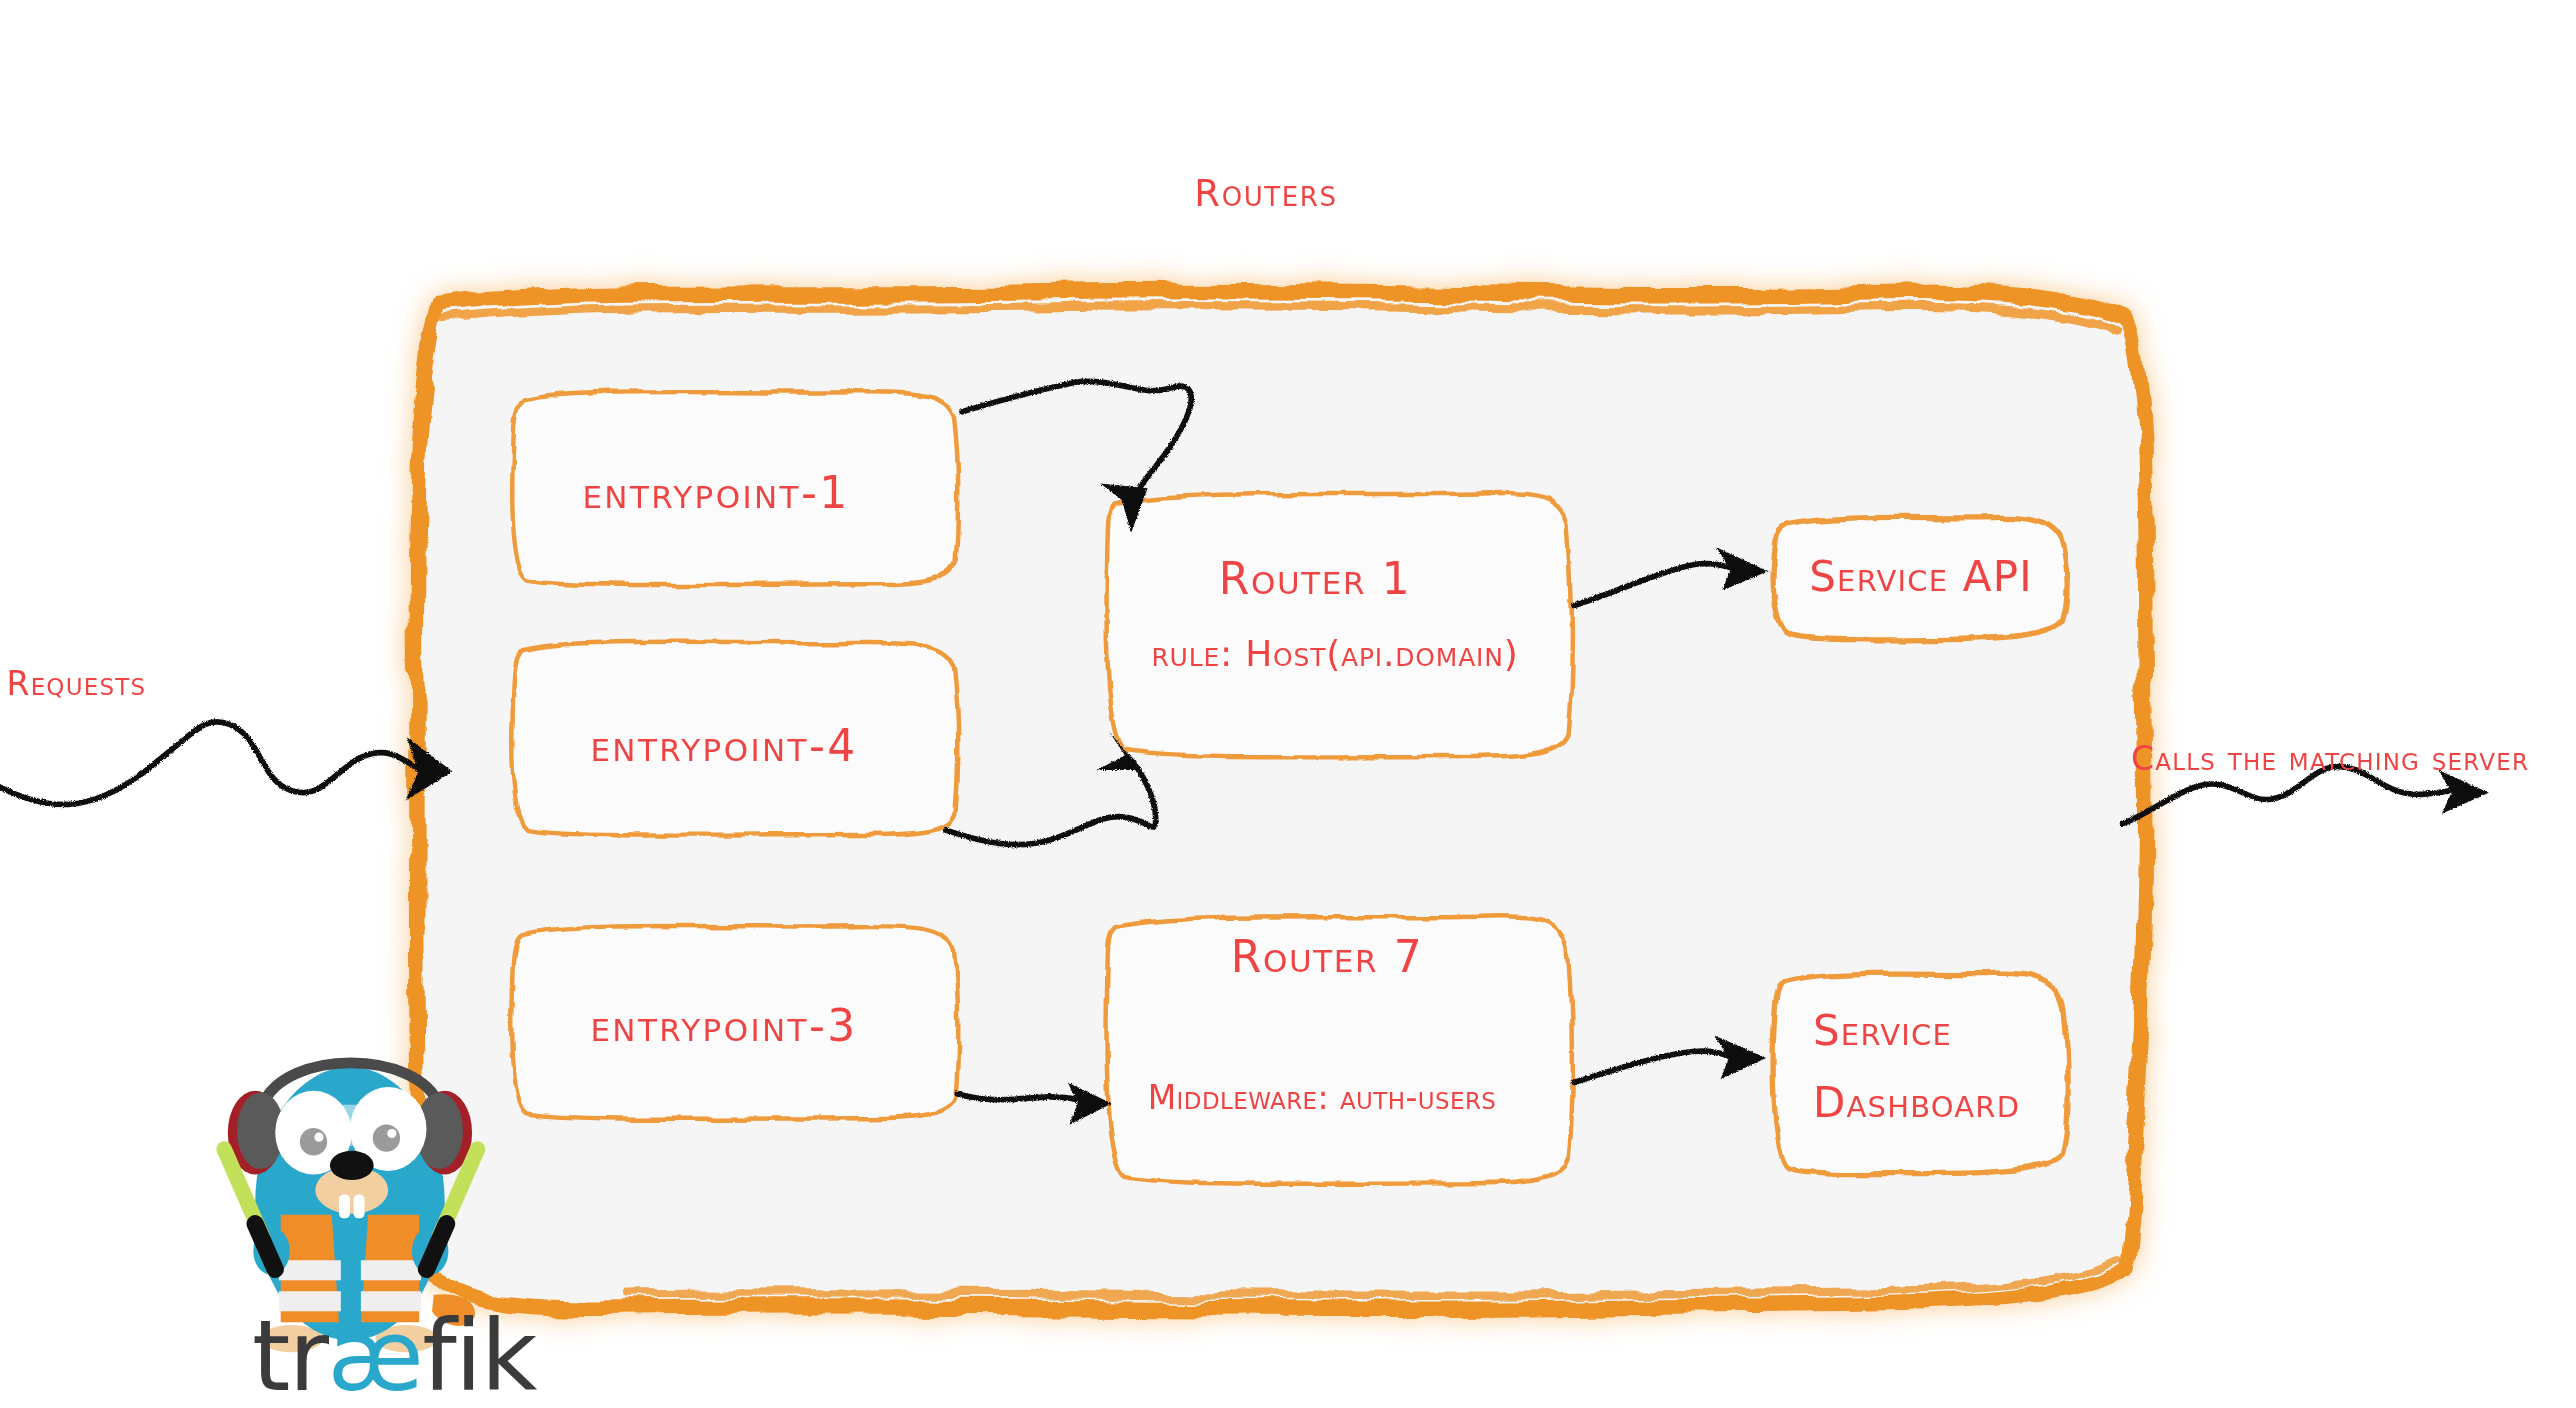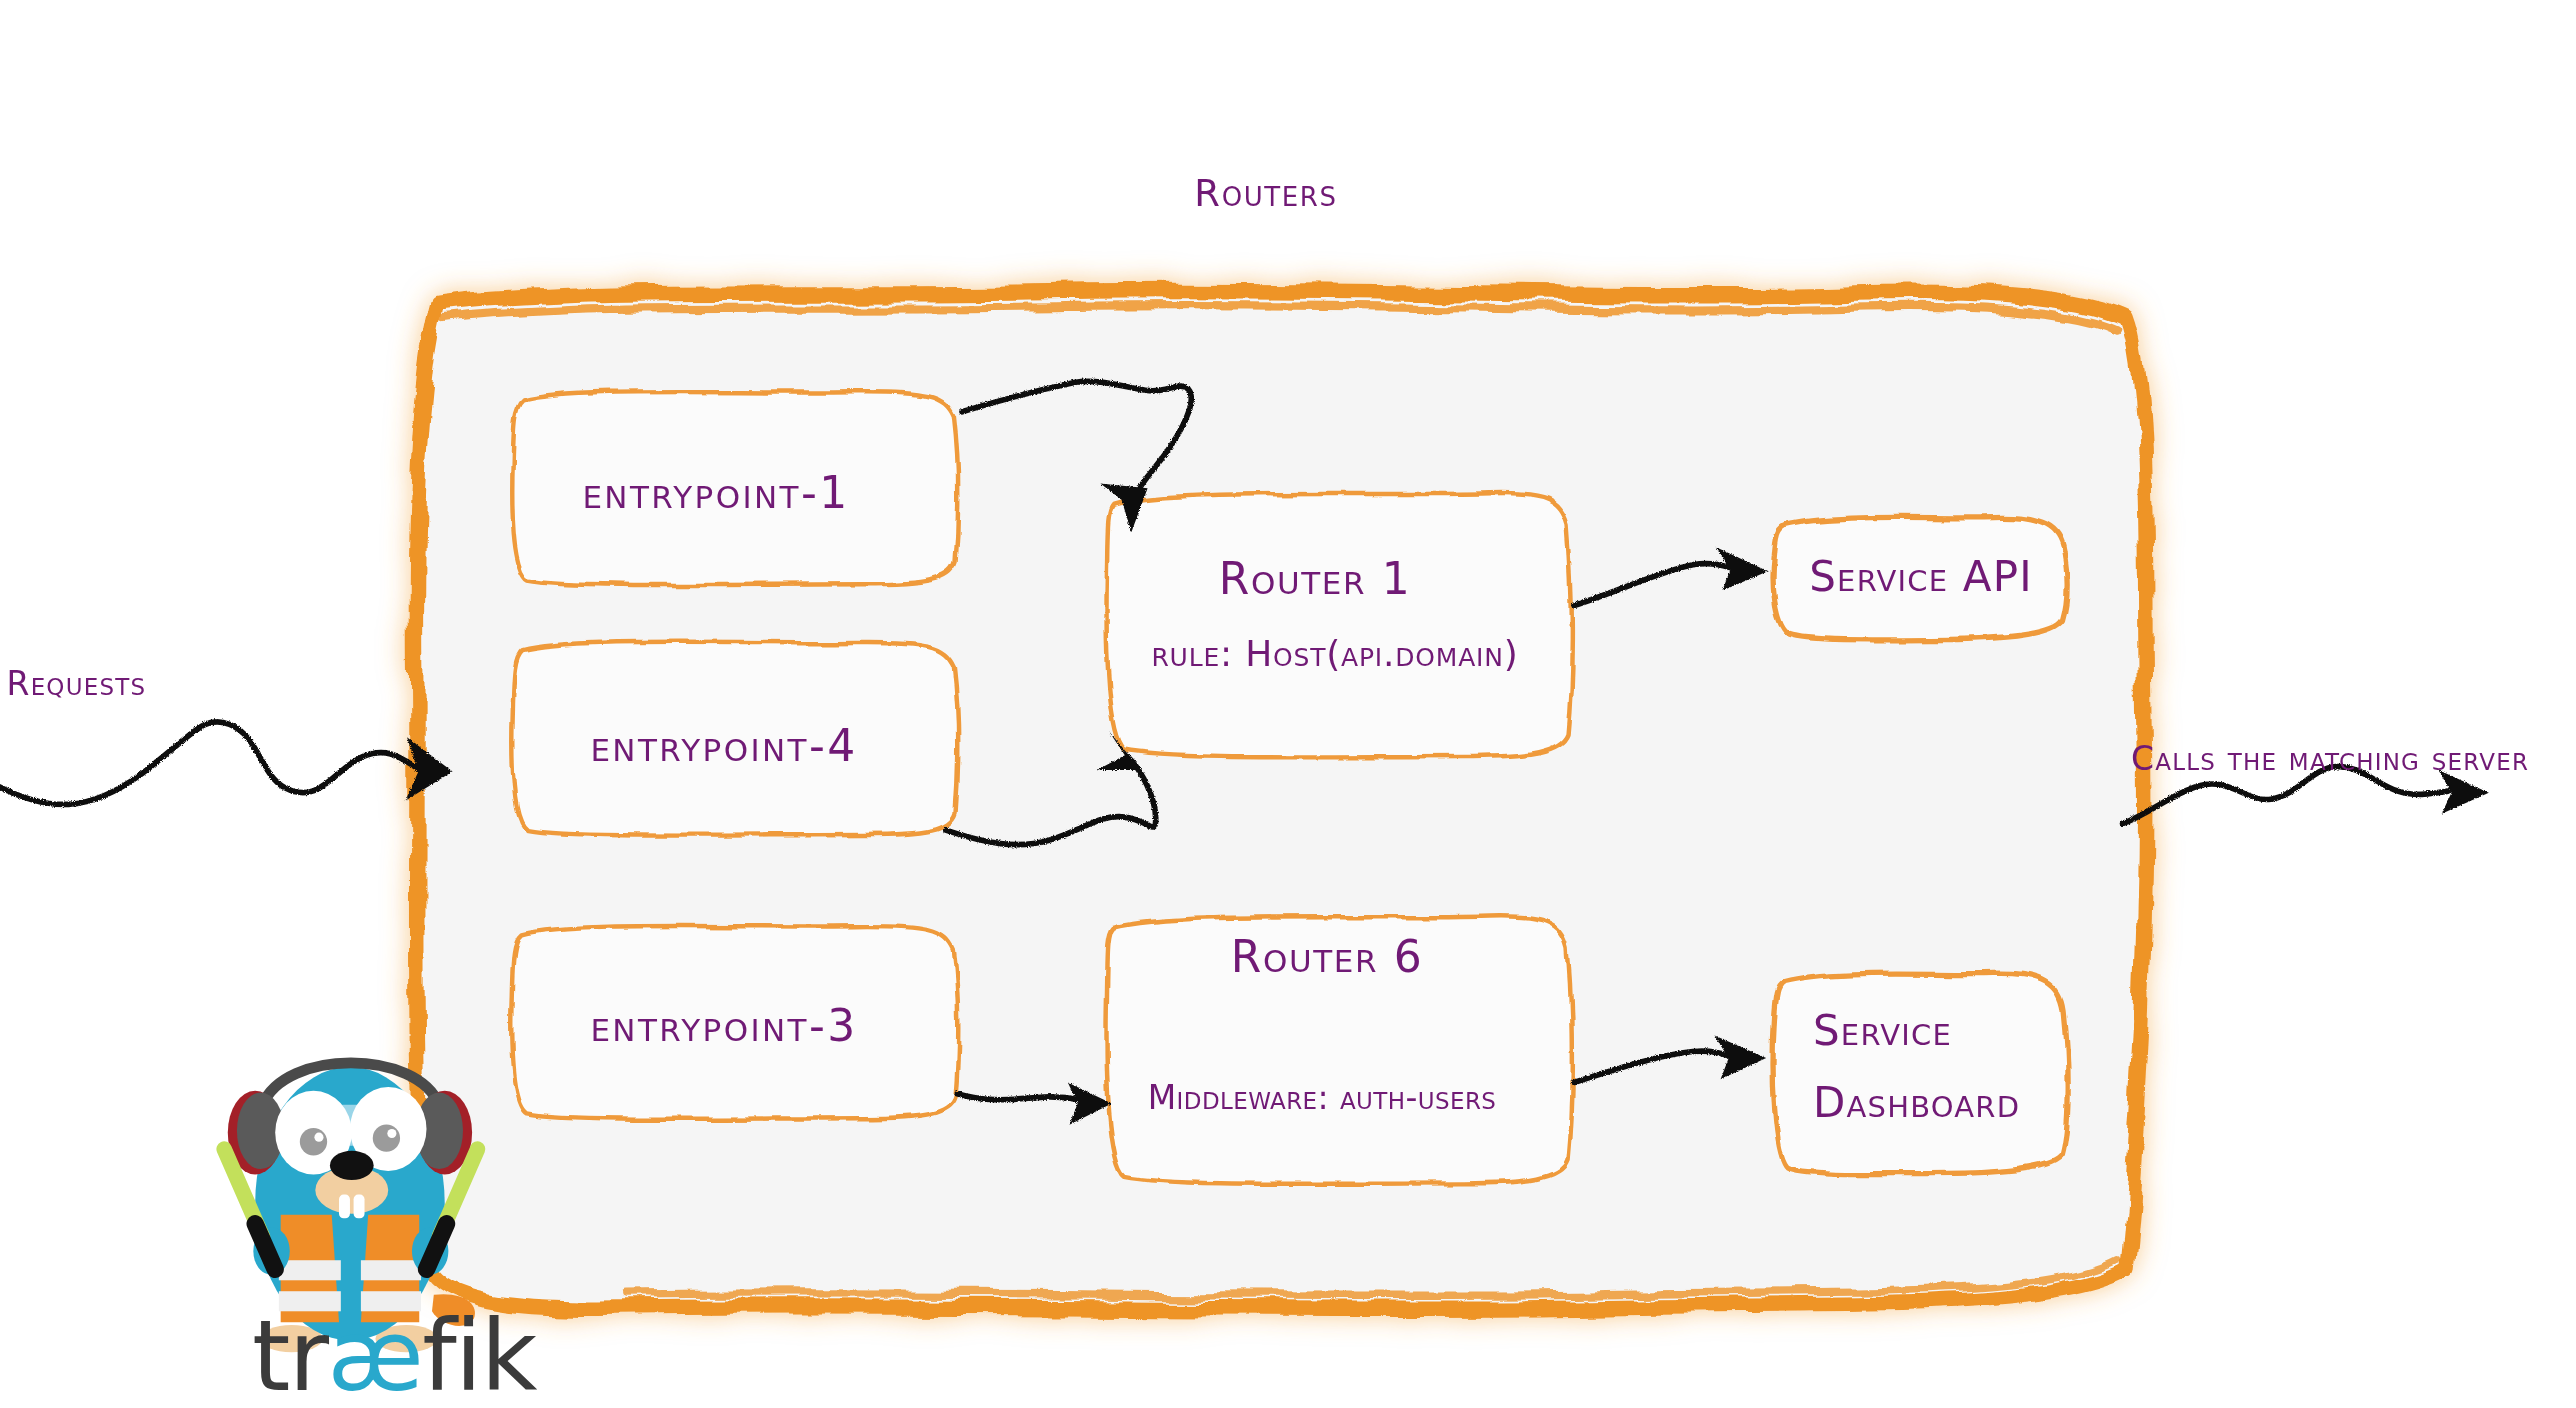--- a/index.html
+++ b/index.html
@@ -3,21 +3,21 @@
 <meta charset="utf-8">
 <style>
   html,body{margin:0;padding:0;background:#ffffff;}
   body{
     width:2576px;height:1408px;position:relative;overflow:hidden;
     font-family:"DejaVu Sans","Liberation Sans",sans-serif;
     background:#ffffff;
   }
   #stage{position:absolute;left:0;top:0;width:2576px;height:1408px;}
   svg.layer{position:absolute;left:0;top:0;width:2576px;height:1408px;overflow:visible;}
-  .txt{position:absolute;color:#701a75;white-space:pre;font-variant:small-caps;
+  .txt{position:absolute;color:#ef4444;white-space:pre;font-variant:small-caps;
        font-family:"DejaVu Sans","Liberation Sans",sans-serif;font-weight:400;
        letter-spacing:0.4px;line-height:1.05;}
   .ctr{text-align:center;transform:translateX(-50%);}
   #title{font-size:37px;letter-spacing:1.6px;}
   .ep-label{font-size:44px;letter-spacing:2.4px;}
   .rt-title{font-size:44px;letter-spacing:1.6px;}
   .rt-line{font-size:36px;letter-spacing:0.8px;}
   .rt2-line{font-size:33px;letter-spacing:0.4px;}
   .svc-label{font-size:42px;letter-spacing:1.2px;}
   .side-label{font-size:33px;letter-spacing:1.2px;text-align:center;}
@@ -168,21 +168,21 @@
 
   <div class="txt ctr" id="title" style="left:1266px;top:175px;">Routers</div>
 
   <div class="txt ctr ep-label" style="left:716px;top:470px;">entrypoint-1</div>
   <div class="txt ctr ep-label" style="left:724px;top:723px;">entrypoint-4</div>
   <div class="txt ctr ep-label" style="left:724px;top:1003px;">entrypoint-3</div>
 
   <div class="txt ctr rt-title" style="left:1315px;top:556px;">Router 1</div>
   <div class="txt ctr rt-line" style="left:1335px;top:635px;">rule: Host(api.domain)</div>
 
-  <div class="txt ctr rt-title" style="left:1327px;top:934px;">Router 6</div>
+  <div class="txt ctr rt-title" style="left:1327px;top:934px;">Router 7</div>
   <div class="txt ctr rt2-line" style="left:1322px;top:1081px;">Middleware: auth-users</div>
 
   <div class="txt ctr svc-label" style="left:1921px;top:555px;">Service API</div>
 
   <div class="txt svc-label" style="left:1813px;top:1009px;">Service</div>
   <div class="txt svc-label" style="left:1813px;top:1081px;">Dashboard</div>
 
   <div class="txt side-label" style="left:6.5px;top:667px;">Requests</div>
   <div class="txt side-label" style="left:2131px;top:742px;">Calls the matching server</div>
 

